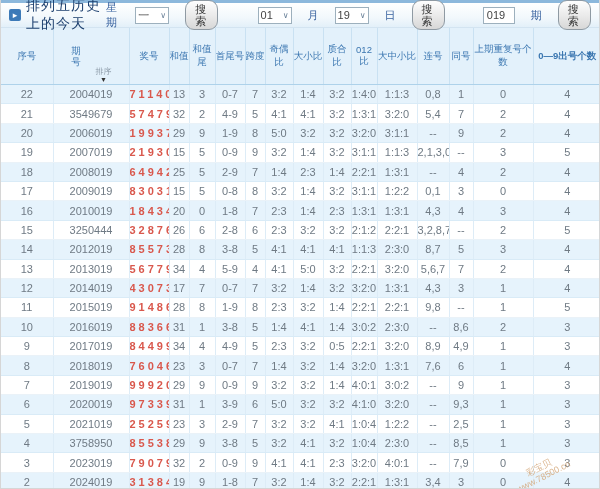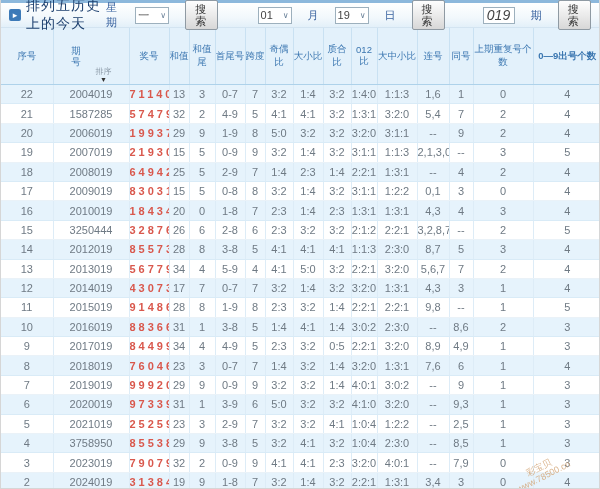--- a/index.html
+++ b/index.html
@@ -23,28 +23,28 @@
   .page-title { font-size:14px; font-weight:normal; color:#1c3f6e; letter-spacing:1px; }
   .controls { margin-left:auto; display:flex; align-items:center; gap:16px; font-size:11px; color:#3b64a0; }
   .ctl-label { color:#3b64a0; }
   .selbox {
     display:inline-flex; align-items:center; justify-content:space-between;
     background:#fff; border:1px solid #9db0bd; height:17px; min-width:34px;
     padding:0 2px; font-size:11px; color:#444; cursor:default;
   }
   .selbox .chev { font-size:8px; color:#6a8199; margin-left:2px; }
   .btn {
-    display:inline-block; border:1px solid #8f9aa3; border-radius:2px;
+    display:inline-block; border:1px solid #8f9aa3; border-radius:9px;
     background:linear-gradient(#fefefe,#e9e9e9 55%,#d7d7d7);
     font-size:11px; color:#333; padding:2px 9px; line-height:12px; cursor:pointer;
   }
   .gap1 { width:12px; } .gap2 { width:10px; }
   .txtinput {
-    width:32px; height:17px; border:1px solid #9db0bd; font-size:14px;
-    color:#444; padding:0 3px; font-family:inherit;font-style:italic;
+    width:32px; height:17px; border:1px solid #9db0bd; font-size:11px;
+    color:#444; padding:0 3px; font-family:inherit;
   }
   
   table { width:600px; border-collapse:collapse; table-layout:fixed; }
   thead th {
     height:34px; background:#e3f1fb; color:#3a76b0; font-weight:normal;
     font-size:9.5px; text-align:center; vertical-align:middle;
     border-right:1px solid #c9e1f2; border-bottom:1px solid #aed2ea;
     overflow:hidden;
   }
   thead th:last-child { border-right:none;font-weight:bold; }
@@ -161,28 +161,28 @@
           <td class="award">71140</td>
           <td>13</td>
           <td>3</td>
           <td>0-7</td>
           <td>7</td>
           <td>3:2</td>
           <td>1:4</td>
           <td>3:2</td>
           <td>1:4:0</td>
           <td>1:1:3</td>
-          <td>1,6</td>
+          <td>0,8</td>
           <td>1</td>
           <td>0</td>
           <td>4</td>
         </tr>
         <tr>
           <td>21</td>
-          <td>1587285</td>
+          <td>3549679</td>
           <td class="award">57479</td>
           <td>32</td>
           <td>2</td>
           <td>4-9</td>
           <td>5</td>
           <td>4:1</td>
           <td>4:1</td>
           <td>3:2</td>
           <td>1:3:1</td>
           <td>3:2:0</td>

